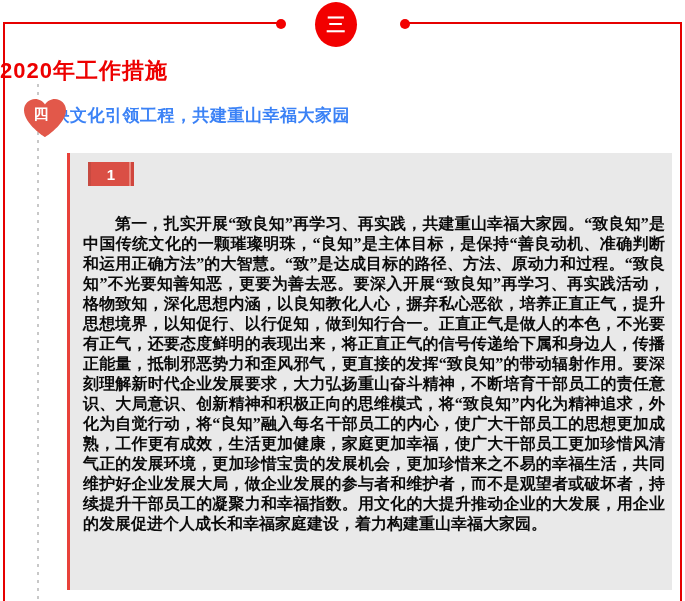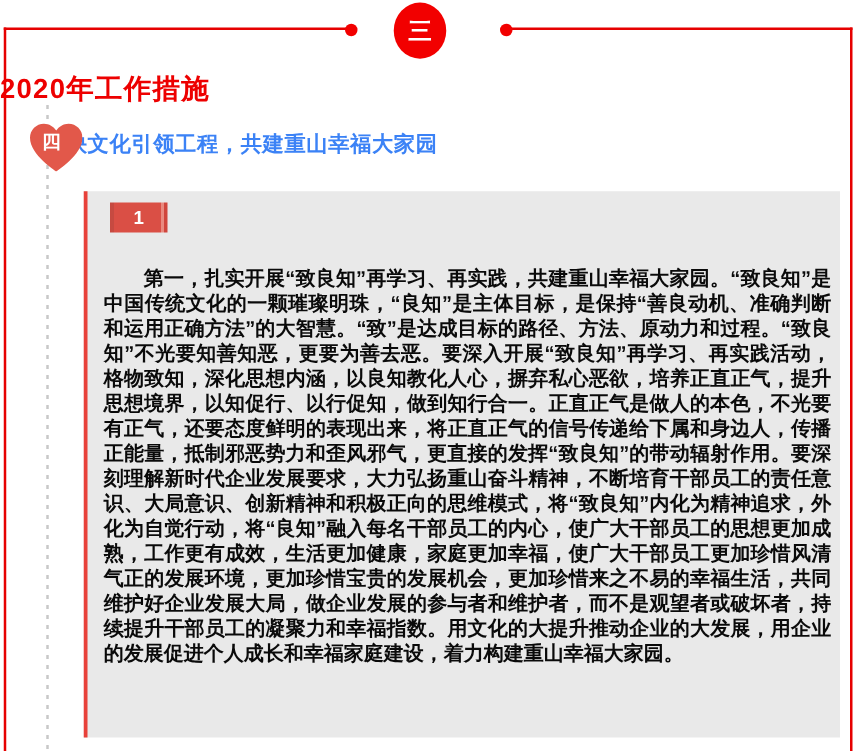--- a/index.html
+++ b/index.html
@@ -141,20 +141,21 @@
     position: absolute;
     left: 13px;
     top: 61px;
     width: 582px;
     color: #0a0a0a;
     font-size: 16px;
     font-weight: 700;
     line-height: 20px;
     text-align: justify;
     text-indent: 2em;
+    font-family: Liberation Serif, serif;
   }
 </style>
 </head>
 <body>
 
 <div class="screen">
 
   <div class="page-frame"></div>
 
   <div class="top-line left"></div>

